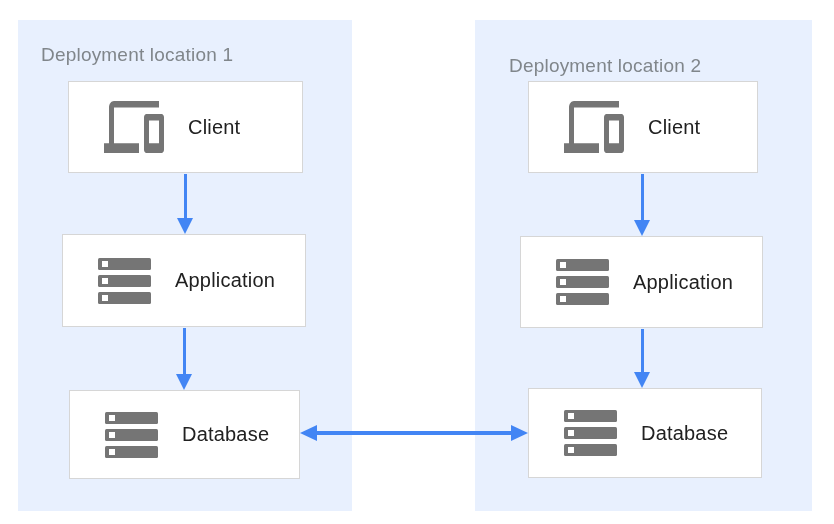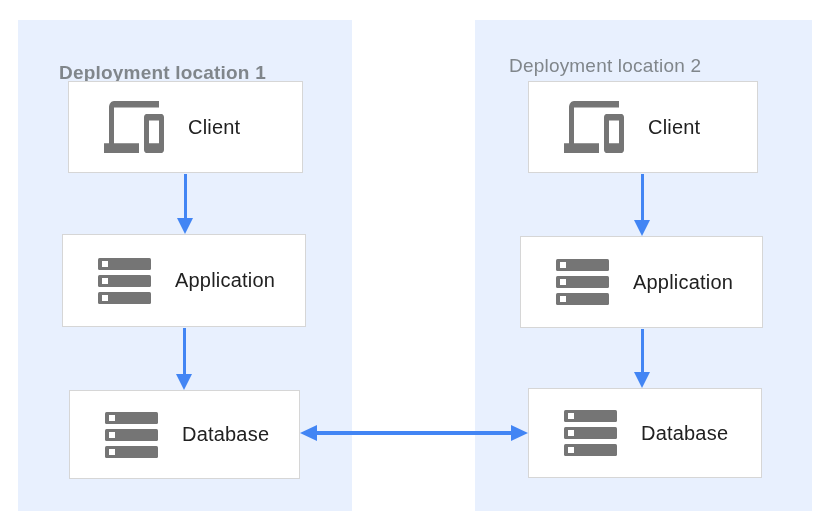--- a/index.html
+++ b/index.html
@@ -84,21 +84,21 @@
     border-bottom: 8px solid transparent;
     border-left: 17px solid var(--arrow, #4285f4);
   }
 </style>
 </head>
 <body>
 
 <div class="canvas">
 
   <section class="panel panel-1">
-    <h2 class="panel-title" style="margin:18px;font-weight:700;">Deployment location 1</h2>
+    <h2 class="panel-title" style="margin:0;font-weight:400;">Deployment location 1</h2>
   </section>
 
   <section class="panel panel-2">
     <h2 class="panel-title" style="margin:11px;font-weight:400;">Deployment location 2</h2>
   </section>
 
   <div class="node n-client-1">
     <span class="icon">
       <svg width="60" height="52" viewBox="0 4 24 16" preserveAspectRatio="none" aria-hidden="true">
         <path fill="currentColor" d="M4 6h18V4H4c-1.1 0-2 .9-2 2v11H0v3h14v-3H4V6zm19 2h-6c-.55 0-1 .45-1 1v10c0 .55.45 1 1 1h6c.55 0 1-.45 1-1V9c0-.55-.45-1-1-1zm-1 9h-4v-7h4v7z"></path>

